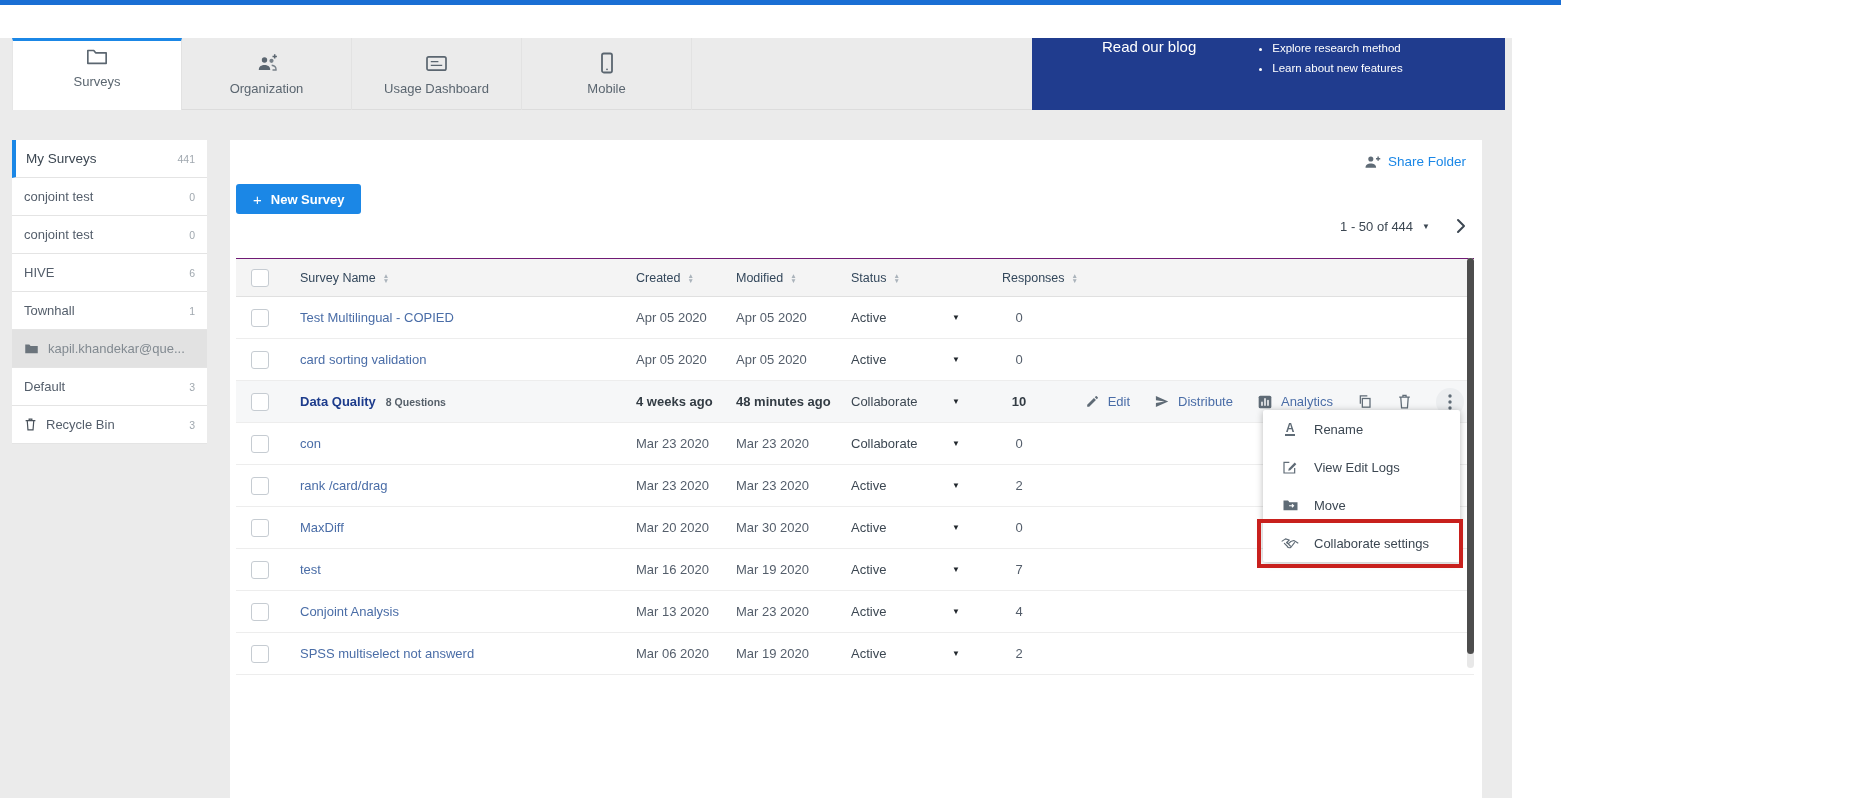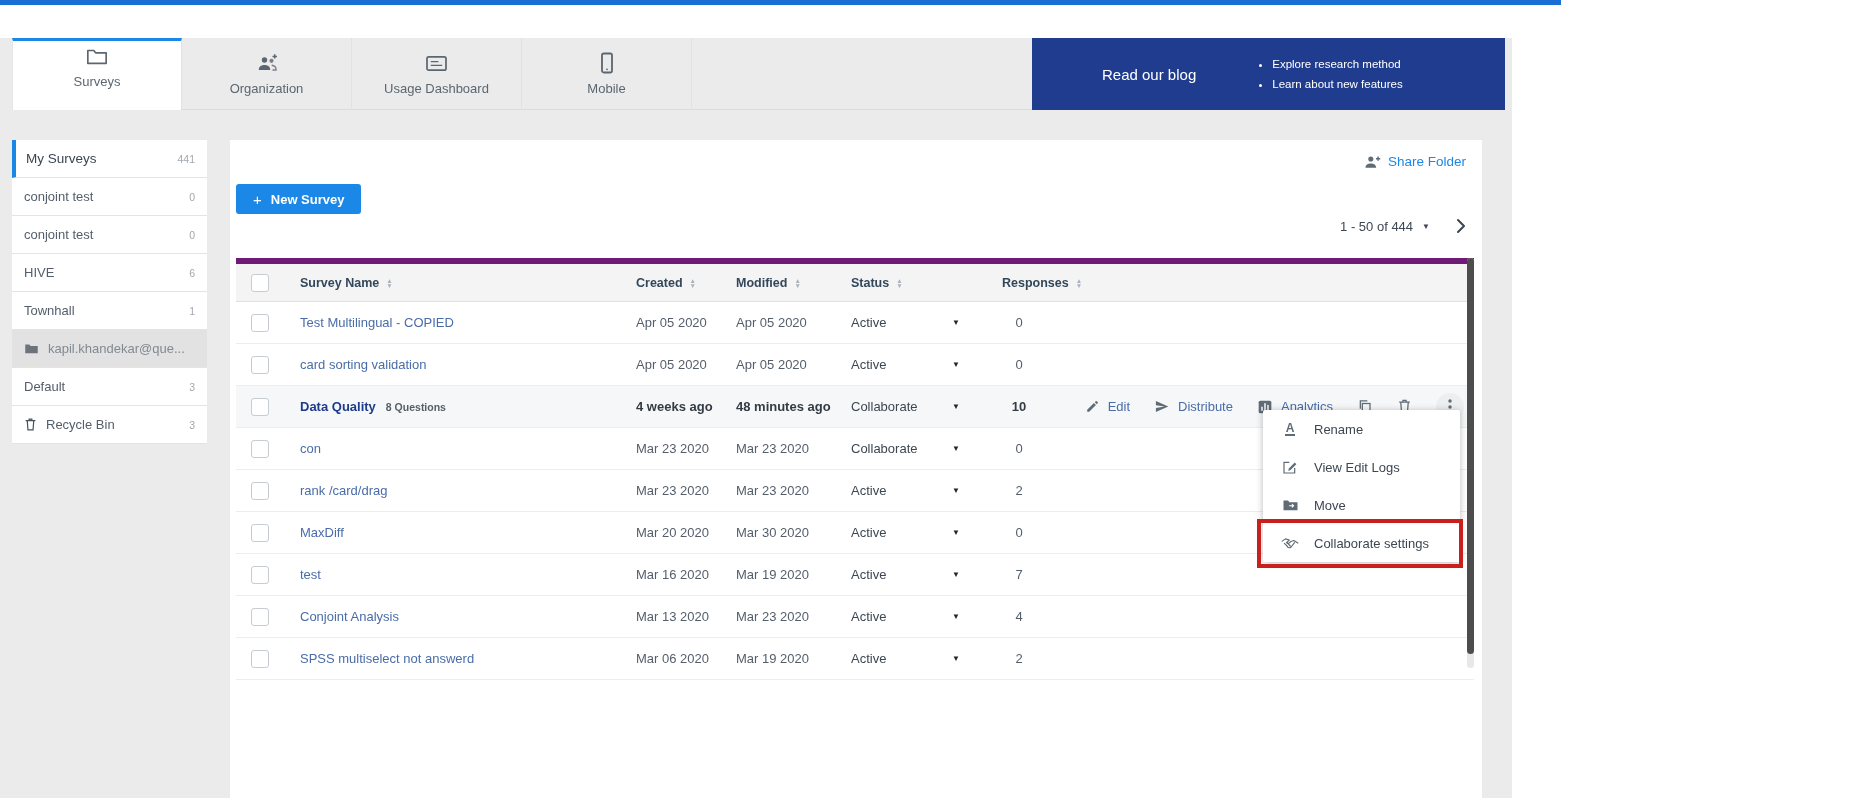--- a/index.html
+++ b/index.html
@@ -10,21 +10,21 @@
 
   
   .tabstrip{position:absolute;left:12px;top:38px;height:72px;display:flex;z-index:2}
   .tab{width:170px;box-sizing:border-box;display:flex;flex-direction:column;align-items:center;
        justify-content:center;gap:7px;color:#5b6670;font-size:13px;border-right:1px solid #e2e2e2;cursor:pointer}
   .tab .ticon{height:22px;display:flex;align-items:center;color:#5b6670}
   .tab.active{background:#fff;border-top:3px solid #1b87e6;border-left:1px solid #e6e6e6;padding-bottom:17px}
   .strip-underline{position:absolute;left:12px;top:109px;width:1020px;height:1px;background:#dcdcdc}
 
   .promo{position:absolute;left:1032px;top:38px;width:473px;height:72px;background:#203c8e;
-         display:flex;align-items:center;z-index:2}
+         display:flex;align-items:flex-start;z-index:2}
   .promo-title{color:#fff;font-size:15px;margin-left:70px;cursor:pointer;white-space:nowrap}
   .promo-bullets{margin:0 0 0 58px;padding-left:18px;color:#fff;font-size:11.5px;line-height:20px;white-space:nowrap}
 
   
   .sidebar{position:absolute;left:12px;top:140px;width:195px;z-index:2}
   .side-item{height:38px;box-sizing:border-box;background:#fff;border-bottom:1px solid #e4e4e4;
              display:flex;align-items:center;padding:0 12px;font-size:13px;color:#545e6b;cursor:pointer}
   .side-item.active{border-left:4px solid #1b87e6;padding-left:10px;font-size:13.5px;color:#3c4752}
   .side-item .count{margin-left:auto;font-size:10.5px;color:#a0a8af}
   .side-item.group{background:#e2e2e2;color:#828a91}
@@ -44,22 +44,22 @@
            cursor:pointer;font-family:inherit}
   .btn-new .plus{font-size:15px;font-weight:400;line-height:1}
   .pager{position:absolute;top:78px;right:16px;display:flex;align-items:center;gap:26px;color:#3c4752;font-size:13px}
   .pager .range{display:flex;align-items:center;gap:9px;cursor:pointer}
   .pager .caret{font-size:8px;color:#3c4752}
   .pager .chev{display:flex;cursor:pointer}
 
   
   .table{position:absolute;left:6px;top:118px;width:1238px;font-size:13px}
   .grid{display:grid;grid-template-columns:48px 330px 100px 115px 145px 90px 1fr;align-items:center}
-  .thead{height:37px;background:#f4f4f4;border-top:6px solid #701a75;border-bottom:1px solid #e0e0e0;
-         color:#33475b;font-weight:700;font-size:12.5px}
+  .thead{height:37px;background:#f4f4f4;border-top:1px solid #701a75;border-bottom:1px solid #e0e0e0;
+         color:#33475b;font-weight:400;font-size:12.5px}
   .th{display:flex;align-items:center;gap:7px;cursor:pointer}
   .pl16{padding-left:16px}.pl22{padding-left:22px}.pl28{padding-left:28px}
   .sort{display:flex;flex-direction:column;line-height:5px;font-size:6.5px;color:#aab3bb}
   .trow{height:41px;border-bottom:1px solid #ededed}
   .trow.hover{background:#f6f7f8}
   .cbw{display:flex;justify-content:center}
   .cb{width:16px;height:16px;border:1.6px solid #c6ccd2;border-radius:3px;background:#fff;cursor:pointer}
   .sname{padding-left:16px;color:#4a6da7;cursor:pointer;display:flex;align-items:baseline;gap:10px;white-space:nowrap;overflow:hidden}
   .sname .q{font-size:10.5px;color:#555f69;font-weight:700}
   .trow.hover .sname-main{color:#1d3c8c;font-weight:700}

